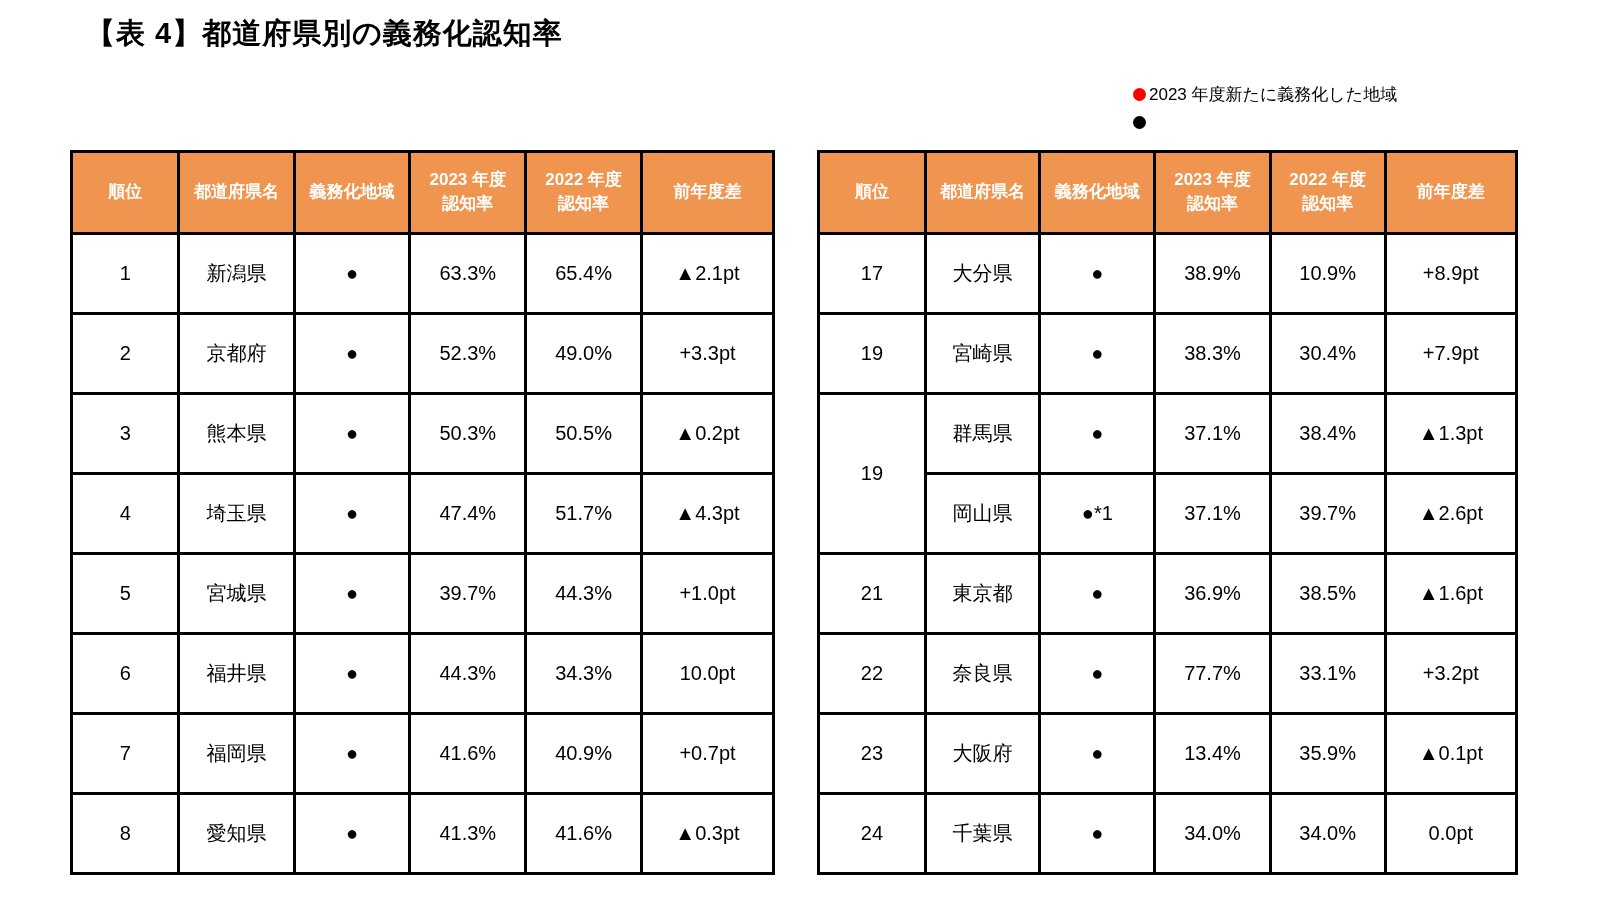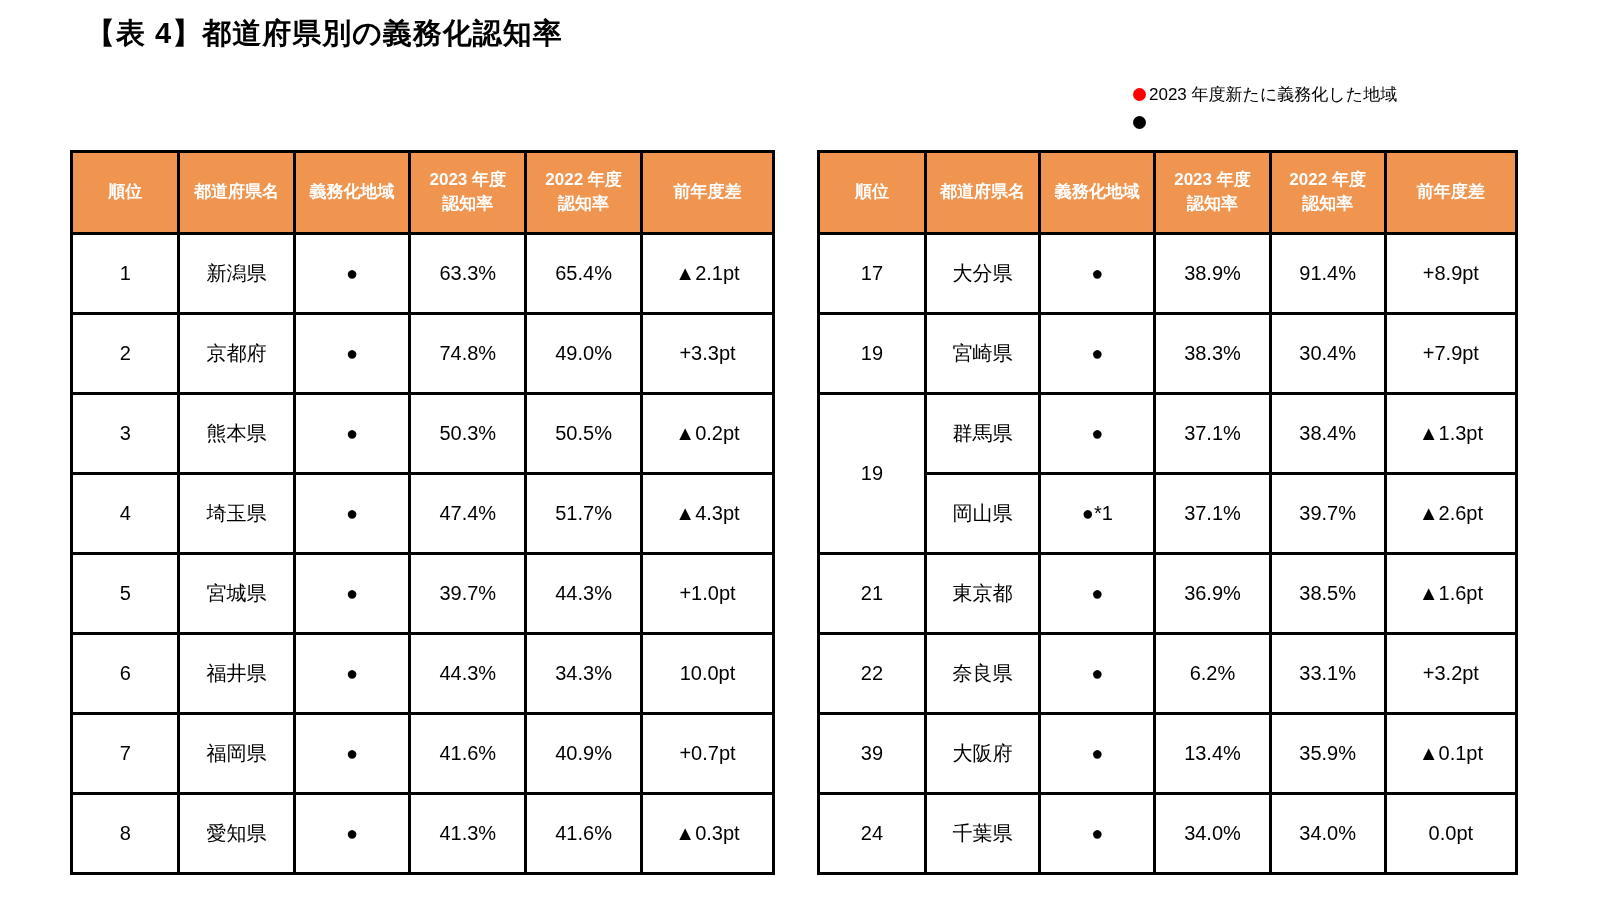--- a/index.html
+++ b/index.html
@@ -93,21 +93,21 @@
           <td>新潟県</td>
           <td>●</td>
           <td>63.3%</td>
           <td>65.4%</td>
           <td>▲2.1pt</td>
         </tr>
         <tr>
           <td>2</td>
           <td>京都府</td>
           <td>●</td>
-          <td>74.8%</td>
+          <td>52.3%</td>
           <td>49.0%</td>
           <td>+3.3pt</td>
         </tr>
         <tr>
           <td>3</td>
           <td>熊本県</td>
           <td>●</td>
           <td>50.3%</td>
           <td>50.5%</td>
           <td>▲0.2pt</td>
@@ -188,21 +188,21 @@
             <div class="th-line">前年度差</div>
           </th>
         </tr>
       </thead>
       <tbody>
         <tr>
           <td>17</td>
           <td>大分県</td>
           <td>●</td>
           <td>38.9%</td>
-          <td>91.4%</td>
+          <td>10.9%</td>
           <td>+8.9pt</td>
         </tr>
         <tr>
           <td>19</td>
           <td>宮崎県</td>
           <td>●</td>
           <td>38.3%</td>
           <td>30.4%</td>
           <td>+7.9pt</td>
         </tr>
@@ -226,26 +226,26 @@
           <td>東京都</td>
           <td>●</td>
           <td>36.9%</td>
           <td>38.5%</td>
           <td>▲1.6pt</td>
         </tr>
         <tr>
           <td>22</td>
           <td>奈良県</td>
           <td>●</td>
-          <td>6.2%</td>
+          <td>77.7%</td>
           <td>33.1%</td>
           <td>+3.2pt</td>
         </tr>
         <tr>
-          <td>39</td>
+          <td>23</td>
           <td>大阪府</td>
           <td>●</td>
           <td>13.4%</td>
           <td>35.9%</td>
           <td>▲0.1pt</td>
         </tr>
         <tr>
           <td>24</td>
           <td>千葉県</td>
           <td>●</td>

